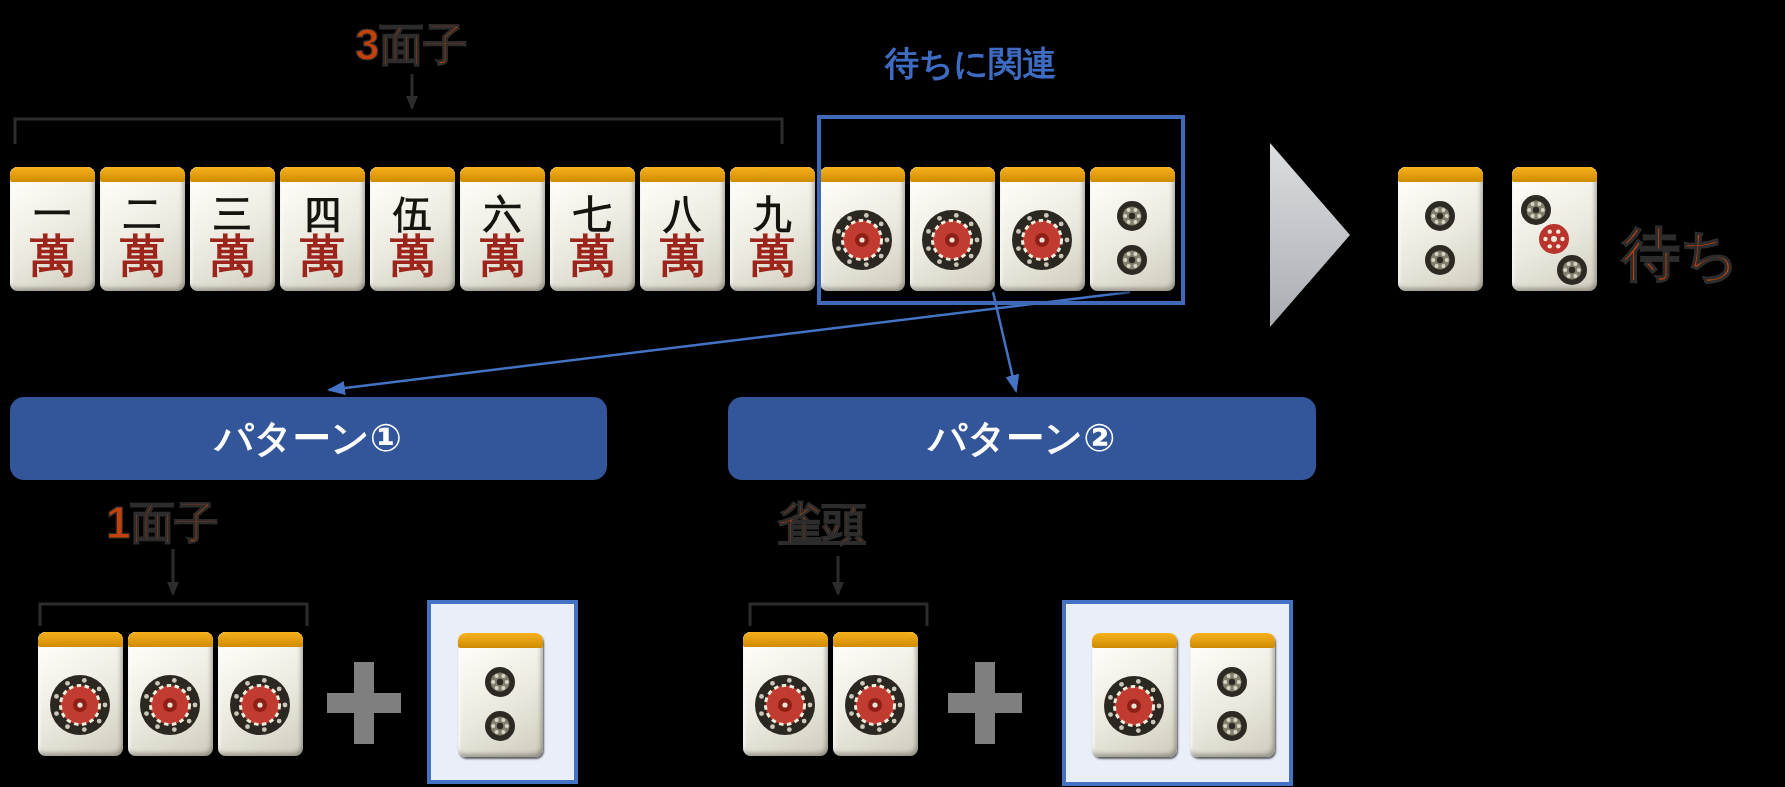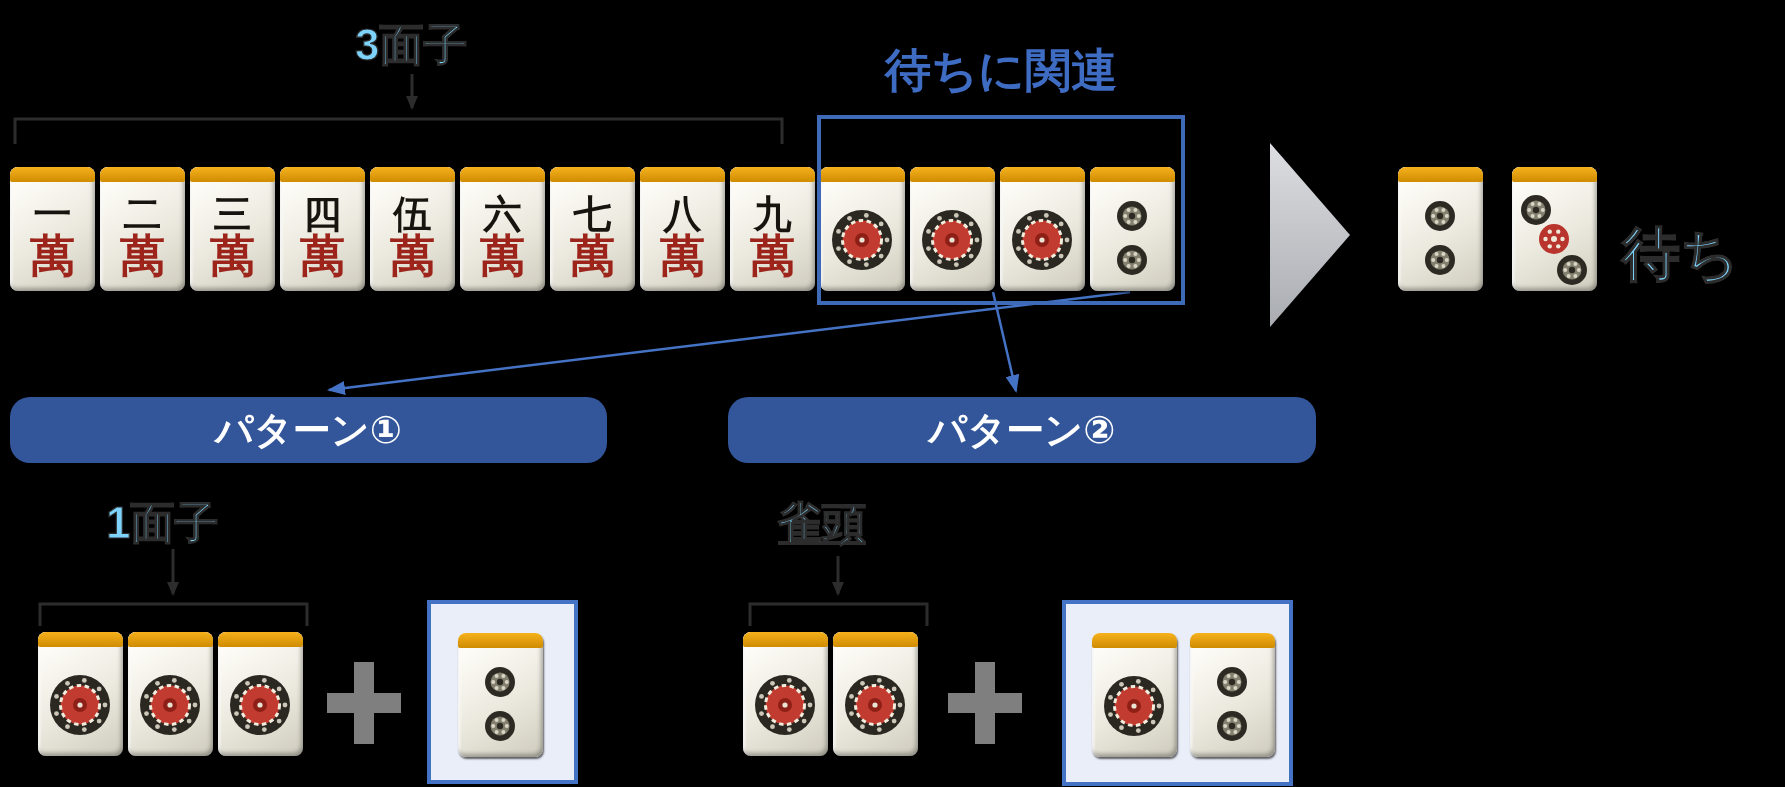--- a/index.html
+++ b/index.html
@@ -15,28 +15,28 @@
         border-radius:8px 8px 2px 2px;background:linear-gradient(#f6b11c,#cf8c02);}
   .tile-face{position:absolute;left:0;top:15px;width:85px;height:109px;}
   .man-face{display:flex;flex-direction:column;align-items:center;justify-content:center;gap:1px;}
   .man-num{font-family:"Liberation Serif","DejaVu Serif",serif;font-size:38px;font-weight:bold;color:#17130e;line-height:1;}
   .man-wan{font-family:"Liberation Serif","DejaVu Serif",serif;font-size:45px;font-weight:bold;color:#9c241a;line-height:1;}
   .pin-svg{position:absolute;left:0;top:0;width:85px;height:109px;}
 
   .tile-row{position:absolute;display:flex;}
 
   
-  .blue-label{position:absolute;color:#3e6cc3;font-weight:bold;font-size:46px;line-height:1.05;white-space:nowrap;text-align:center;}
-  .hidden-label{position:absolute;color:#7dd3fc;-webkit-text-stroke:1.2px #2c2c2c;
+  .blue-label{position:absolute;color:#3e6cc3;font-weight:bold;font-size:34px;line-height:1.05;white-space:nowrap;text-align:center;}
+  .hidden-label{position:absolute;color:#c2410c;-webkit-text-stroke:1.2px #2c2c2c;
                 font-weight:bold;font-size:44px;line-height:1.05;white-space:nowrap;}
 
   
   .wait-box{position:absolute;left:817px;top:115px;width:368px;height:190px;
             border:4px solid #3f6ab8;box-sizing:border-box;}
-  .pattern-box{position:absolute;top:397px;height:66px;background:#33569a;border-radius:20px;
+  .pattern-box{position:absolute;top:397px;height:83px;background:#33569a;border-radius:14px;
                color:#fff;font-weight:bold;font-size:38px;display:flex;align-items:center;justify-content:center;box-sizing:border-box;}
   .light-box{position:absolute;top:600px;background:#eaeef8;border:4px solid #4472c4;box-sizing:border-box;}
 
   
   .plus{position:absolute;width:74px;height:82px;}
   .plus::before{content:"";position:absolute;left:0;top:31px;width:74px;height:20px;background:#7f7f7f;}
   .plus::after{content:"";position:absolute;left:27px;top:0;width:20px;height:82px;background:#7f7f7f;}
 </style>
 </head>
 <body>

